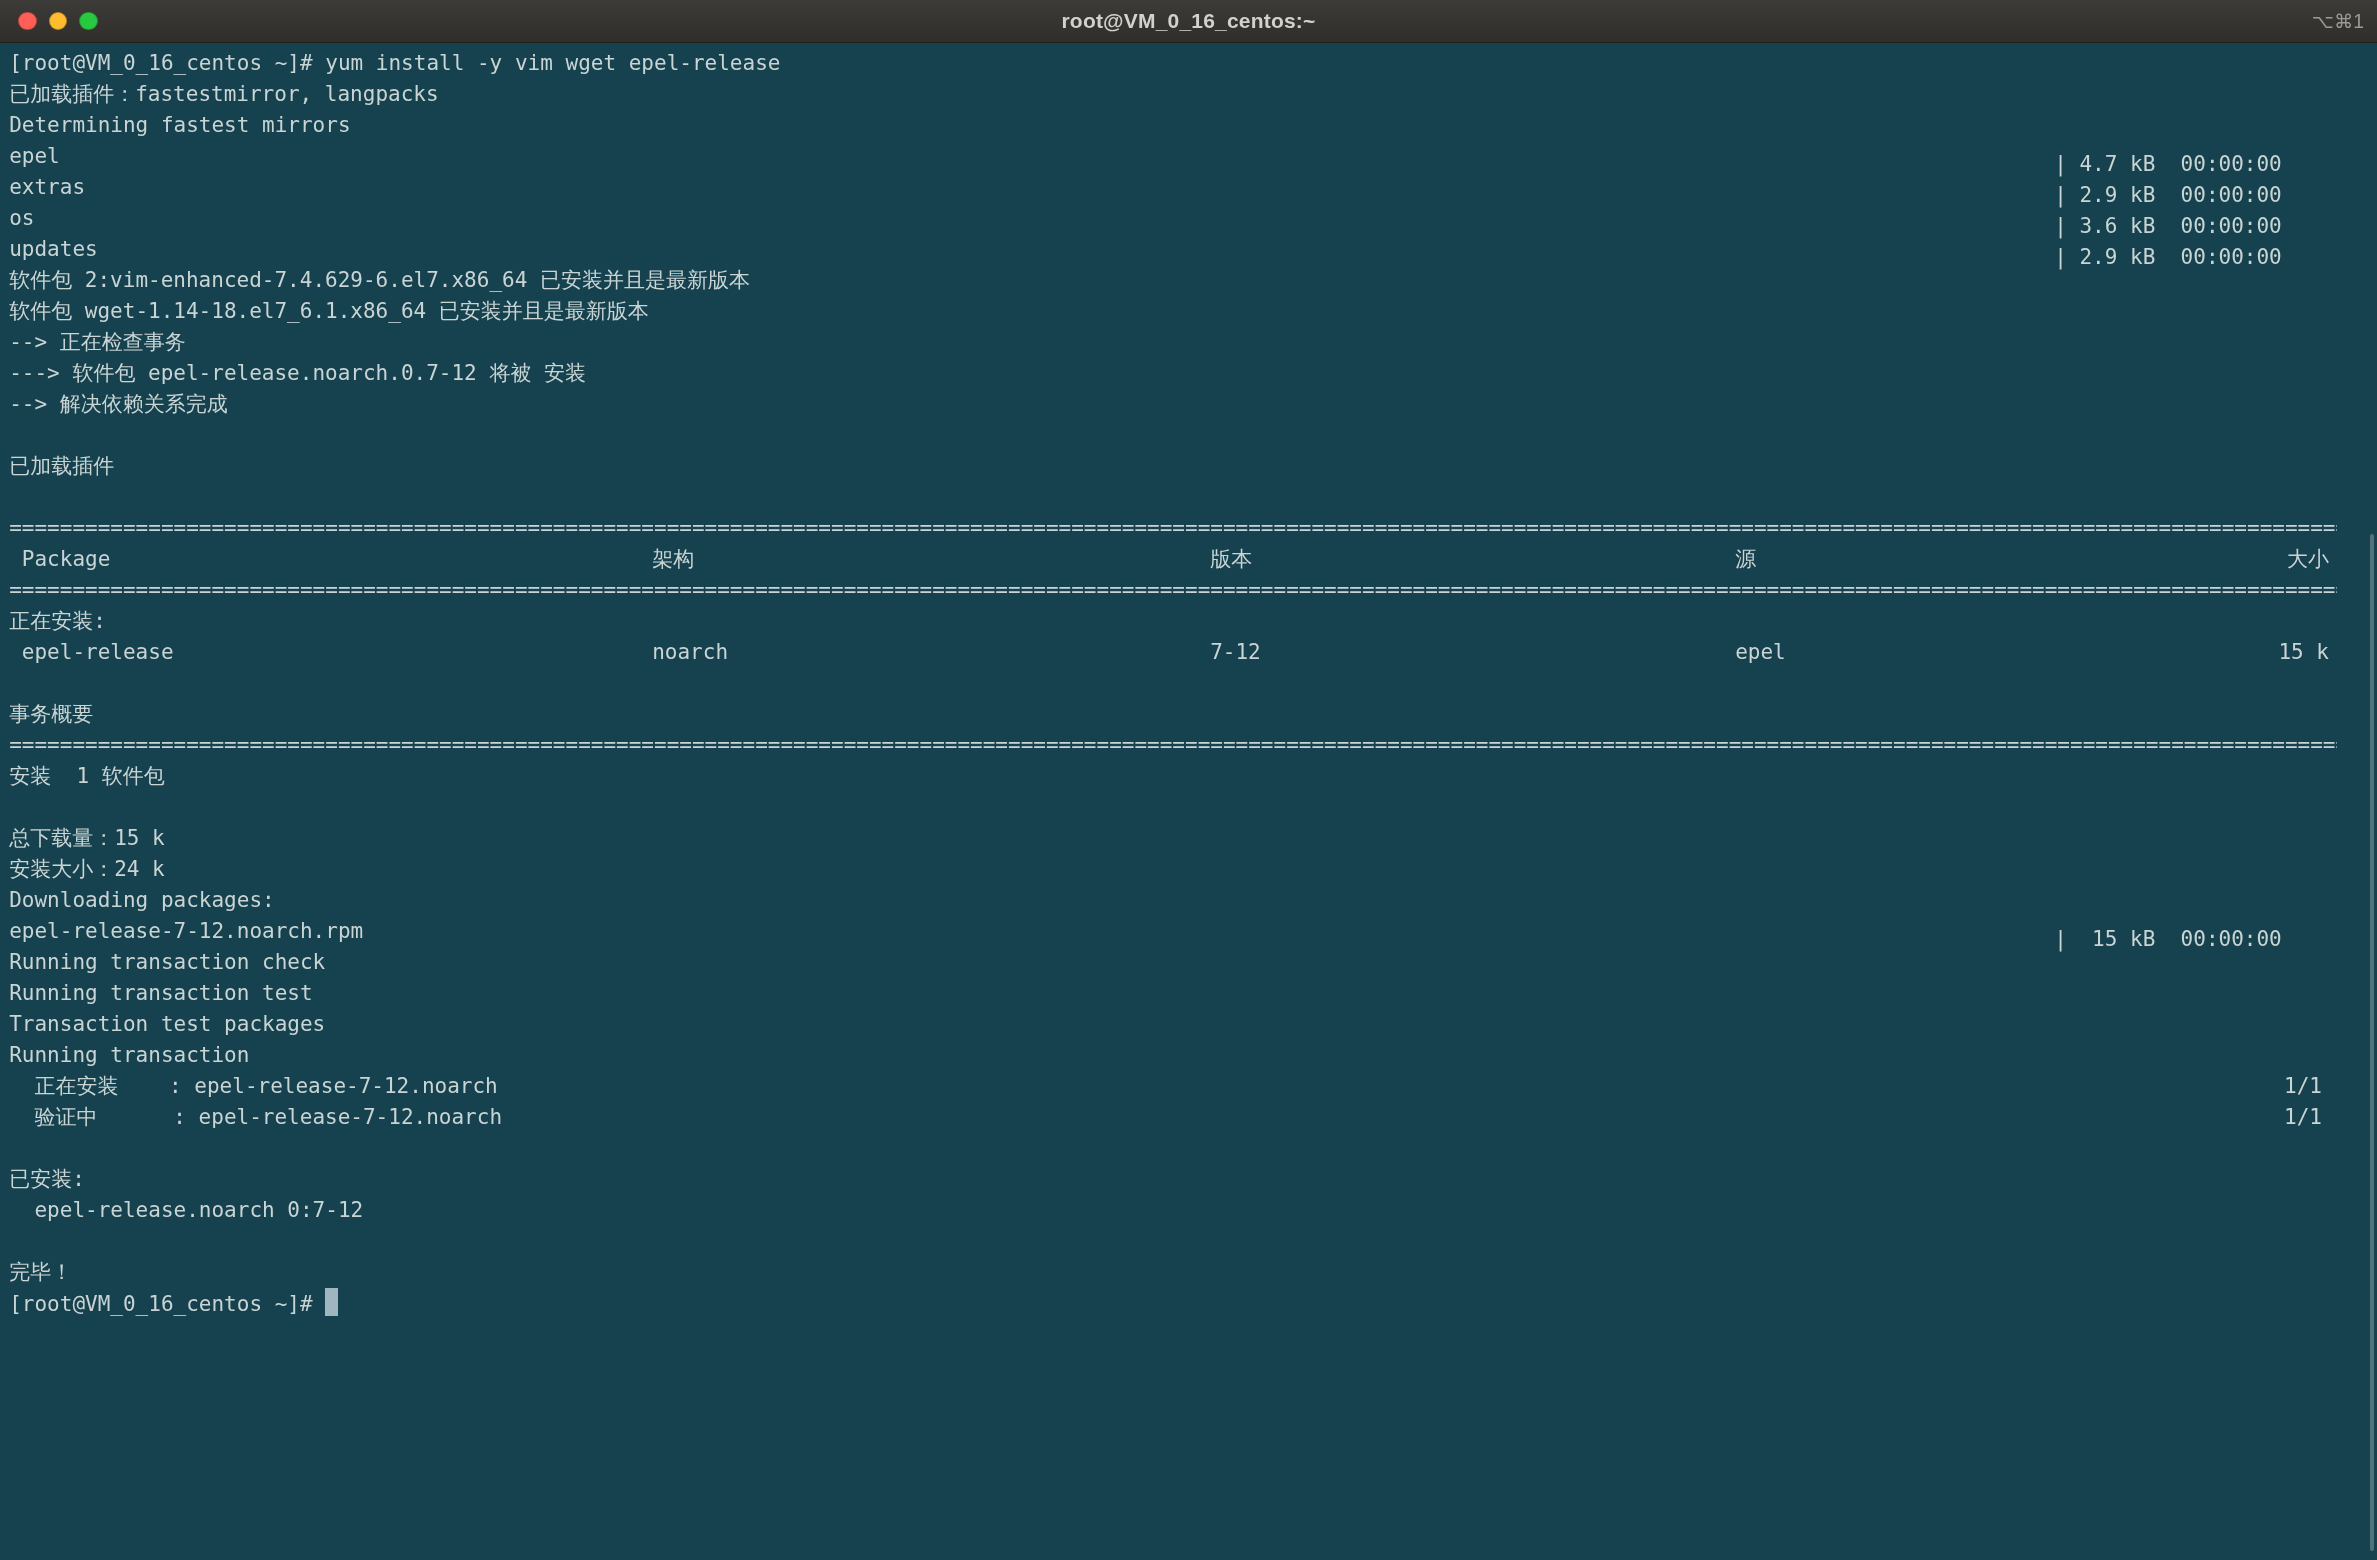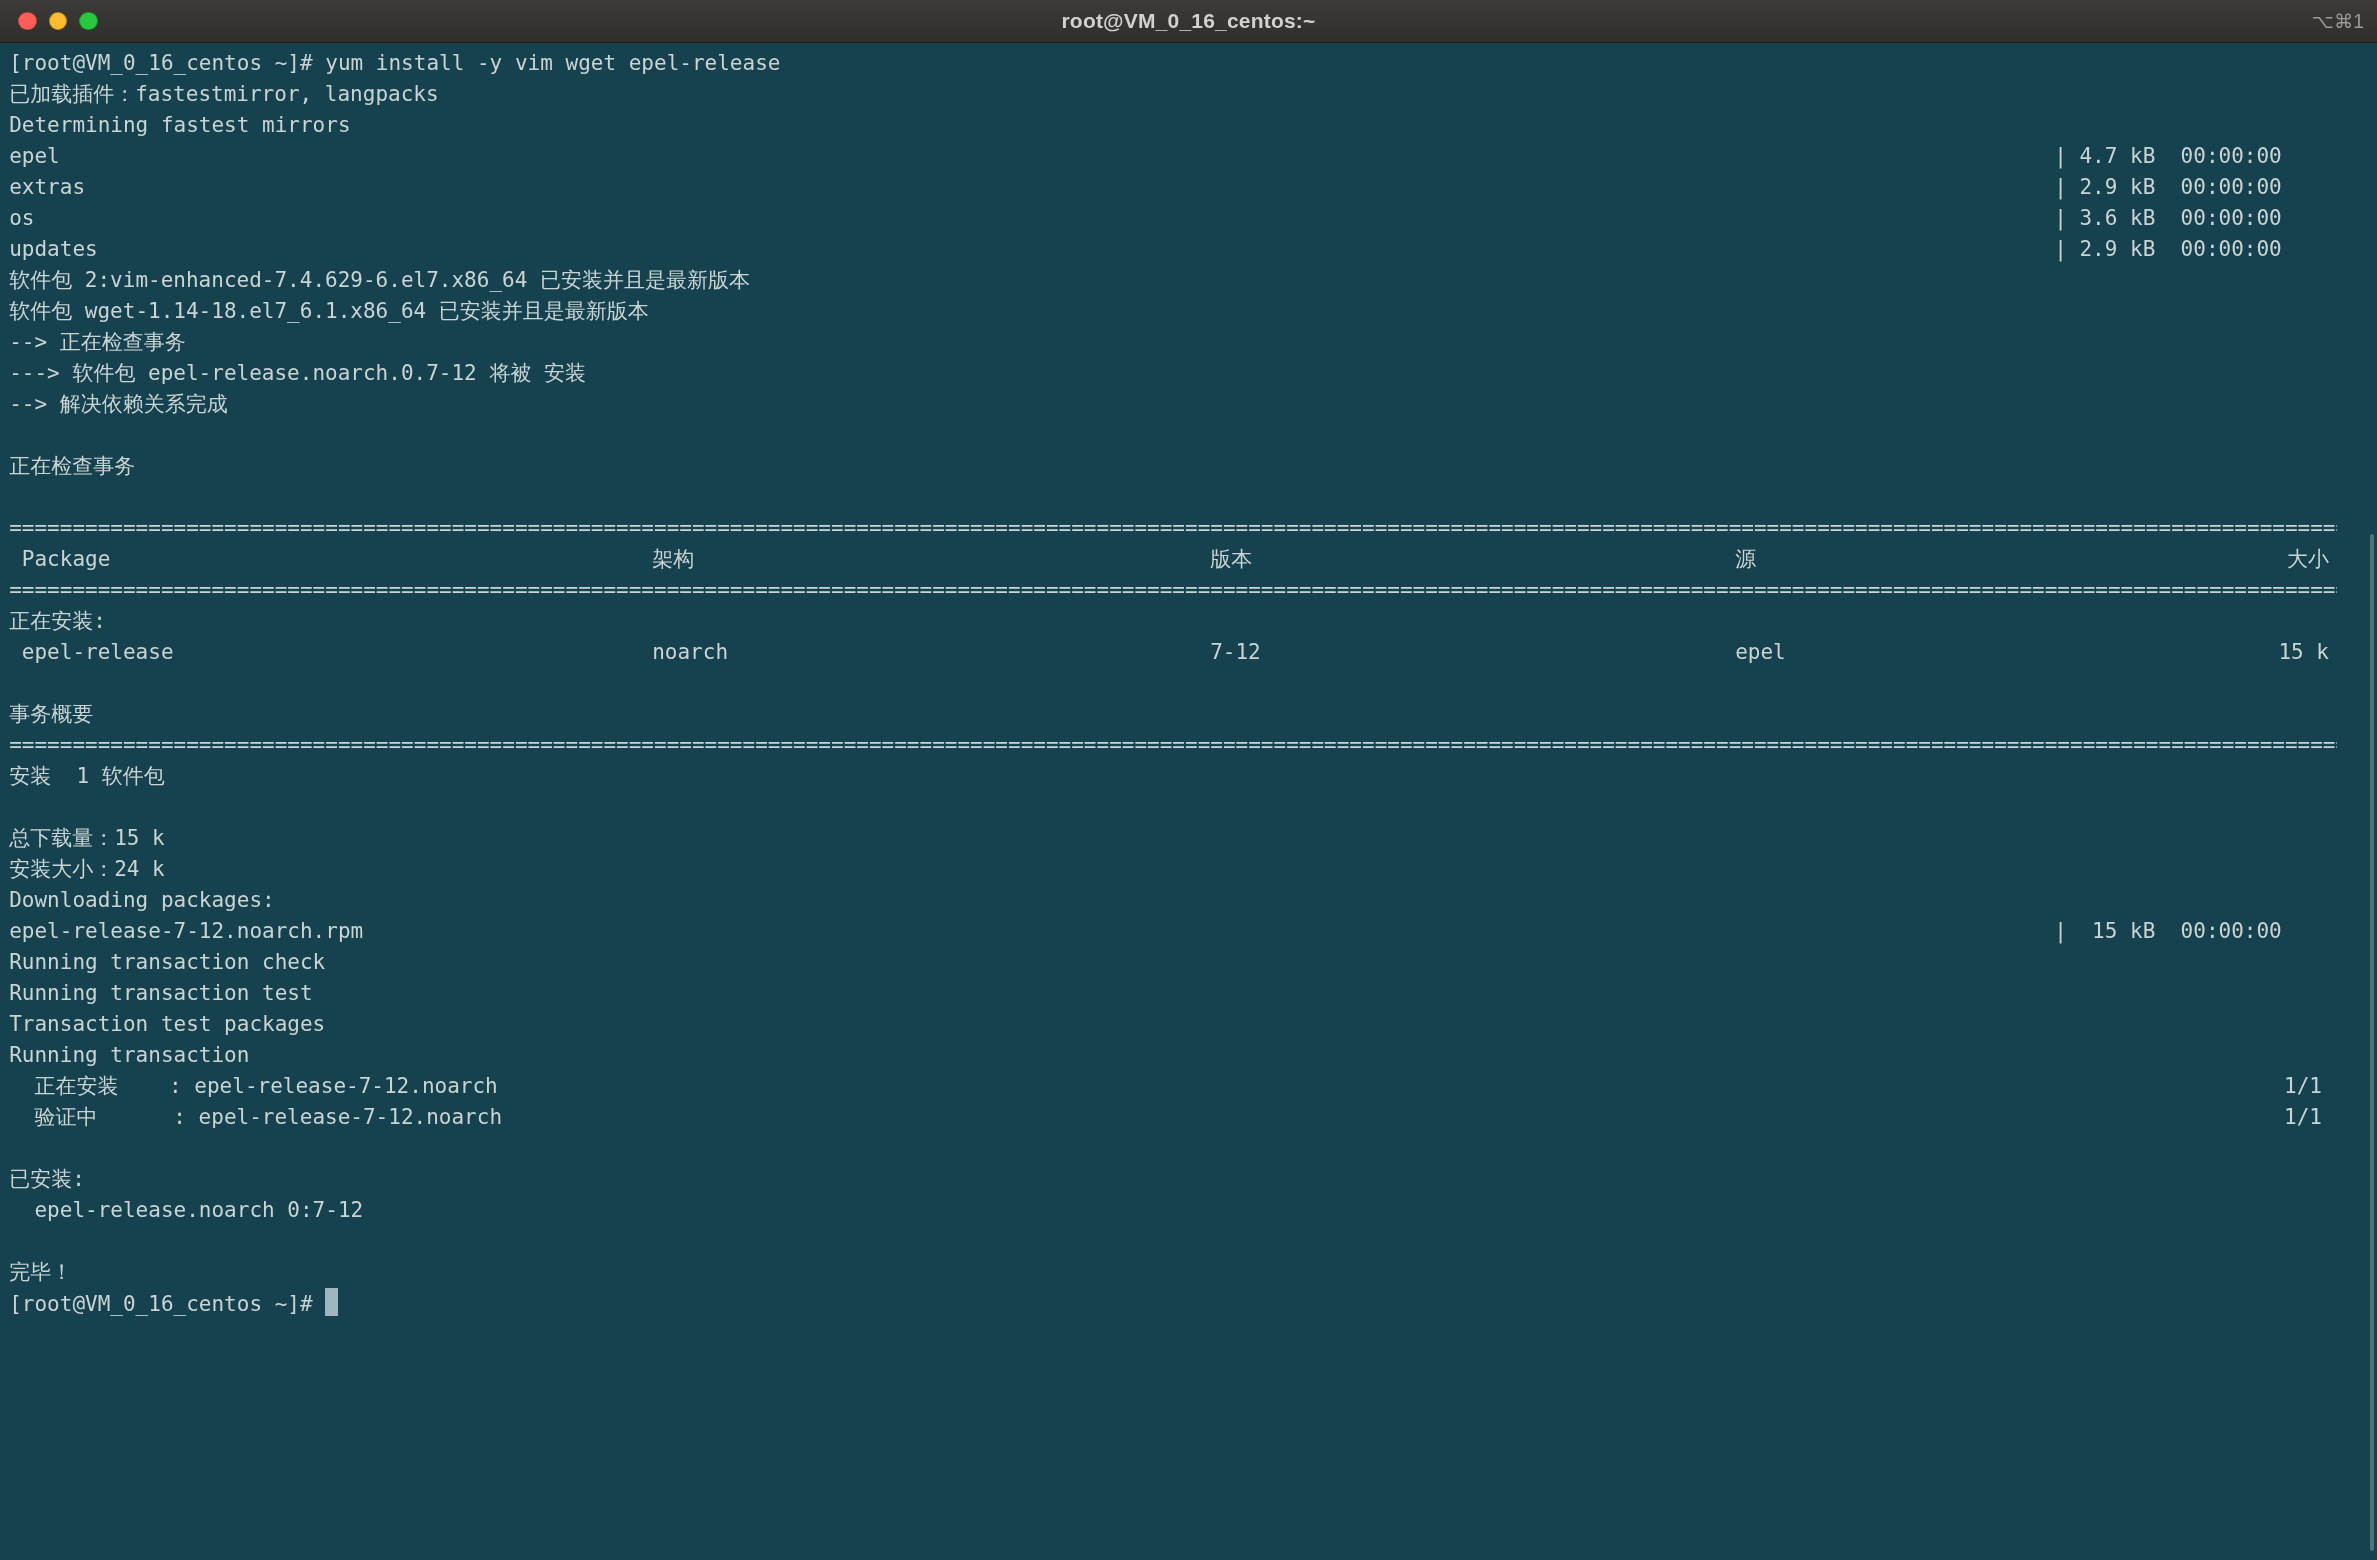--- a/index.html
+++ b/index.html
@@ -44,21 +44,21 @@
   .terminal{
     flex:1;padding:4.6px 0 0 9.2px;color:var(--terminal-fg);
     font-size:21px;overflow:hidden;
   }
   .line{position:relative;height:31px;line-height:31px;white-space:pre;}
   .line.sep{overflow:hidden;margin-right:40px;}
   .col-c1{position:absolute;left:612px;top:0;margin-left:31px;}
   .col-c2{position:absolute;left:1201px;top:0;}
   .col-c3{position:absolute;left:1726px;top:0;}
   .col-c4{position:absolute;right:48px;top:0;text-align:right;}
-  .progress-r{position:absolute;left:2045px;top:0;}
+  .progress-r{position:absolute;left:2045px;top:8px;}
   .right-r{position:absolute;right:55px;top:0;}
   .cursor{display:inline-block;width:13px;height:28px;background:var(--cursor);vertical-align:text-bottom;}
 
   .scrollbar-thumb{
     position:absolute;right:2.8px;top:534px;bottom:9.2px;width:4.6px;
     background:rgba(255,255,255,.26);border-radius:2.8px;
   }
 </style>
 </head>
 <body>
@@ -81,21 +81,21 @@
       <div class="line"><span>epel</span><span class="progress-r">| 4.7 kB  00:00:00</span></div>
       <div class="line"><span>extras</span><span class="progress-r">| 2.9 kB  00:00:00</span></div>
       <div class="line"><span>os</span><span class="progress-r">| 3.6 kB  00:00:00</span></div>
       <div class="line"><span>updates</span><span class="progress-r">| 2.9 kB  00:00:00</span></div>
       <div class="line">软件包 2:vim-enhanced-7.4.629-6.el7.x86_64 已安装并且是最新版本</div>
       <div class="line">软件包 wget-1.14-18.el7_6.1.x86_64 已安装并且是最新版本</div>
       <div class="line">--&gt; 正在检查事务</div>
       <div class="line">---&gt; 软件包 epel-release.noarch.0.7-12 将被 安装</div>
       <div class="line">--&gt; 解决依赖关系完成</div>
       <div class="line">&nbsp;</div>
-      <div class="line">正在检查事务</div>
+      <div class="line">已加载插件</div>
       <div class="line">&nbsp;</div>
       <div class="line sep">============================================================================================================================================================================================================================================================================================================</div>
       <div class="line"><span> Package</span><span class="col-c1">架构</span><span class="col-c2">版本</span><span class="col-c3">源</span><span class="col-c4">大小</span></div>
       <div class="line sep">============================================================================================================================================================================================================================================================================================================</div>
       <div class="line">正在安装:</div>
       <div class="line"><span> epel-release</span><span class="col-c1">noarch</span><span class="col-c2">7-12</span><span class="col-c3">epel</span><span class="col-c4">15 k</span></div>
       <div class="line">&nbsp;</div>
       <div class="line">事务概要</div>
       <div class="line sep">============================================================================================================================================================================================================================================================================================================</div>
       <div class="line">安装  1 软件包</div>

